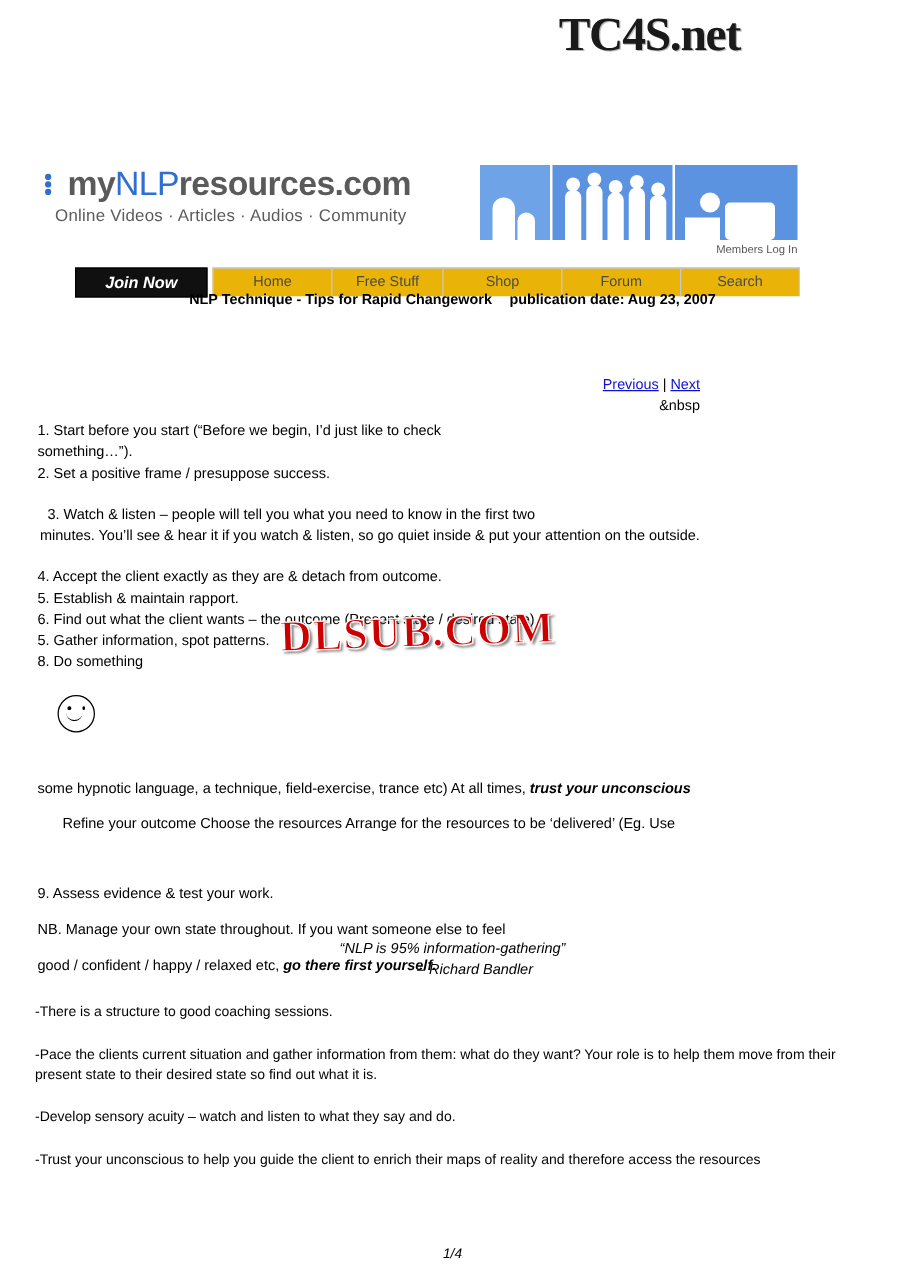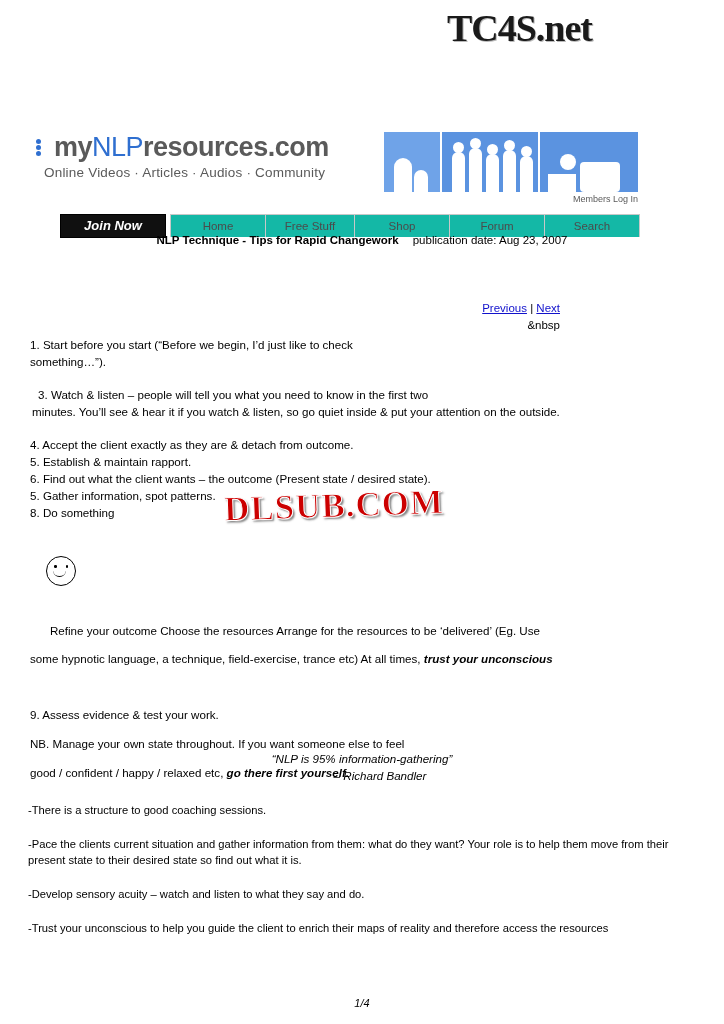--- a/index.html
+++ b/index.html
@@ -144,21 +144,21 @@
     font-family: "Liberation Sans", sans-serif;
   }
   .nav-item {
     position: absolute;
     top: 0;
     height: 22px;
     line-height: 22px;
     text-align: center;
     font-size: 11.5px;
     color: #4b4b4b;
-    background: #14b8a6;
+    background: #eab308;
     border: 1px solid #c8c8c8;
     border-bottom: none;
     font-family: "Liberation Sans", sans-serif;
   }
   .n1 { left: 110px; width: 94px; }
   .n2 { left: 205px; width: 88px; }
   .n3 { left: 294px; width: 94px; }
   .n4 { left: 389px; width: 94px; }
   .n5 { left: 484px; width: 94px; }
 
@@ -166,21 +166,21 @@
   .title-line {
     position: absolute;
     left: 0;
     top: 234px;
     width: 724px;
     text-align: center;
     font-size: 11.5px;
     font-family: "Liberation Sans", sans-serif;
   }
   .title-line .t-strong { font-weight: bold; }
-  .title-line .t-pub { font-weight: normal; margin-left: 14px; }
+  .title-line .t-pub { font-weight: bold; margin-left: 14px; }
 
   
   .pager {
     position: absolute;
     right: 42px;
     top: 302px;
     font-size: 11.5px;
     color: #1111cc;
     text-align: right;
   }
@@ -371,40 +371,41 @@
   </div>
 
   <div class="pager">
     <a>Previous</a><span class="sep"> | </span><a>Next</a>
   </div>
   <div class="nbsp-line">&amp;nbsp</div>
 
   <div class="body">
     <p>1. Start before you start (“Before we begin, I’d just like to check</p>
     <p class="ind1">something…”).</p>
+    <p>2.  Set a positive frame / presuppose success.</p>
     <div class="gap16"></div>
     <p style="padding-left:8px;">3.  Watch &amp; listen – people will tell you what you need to know in the first two</p>
     <p style="padding-left:2px;">minutes. You’ll see &amp; hear it if you watch &amp; listen, so go quiet inside &amp; put your attention on the outside.</p>
     <div class="gap16"></div>
     <p>4.  Accept the client exactly as they are &amp; detach from outcome.</p>
     <p>5.  Establish &amp; maintain rapport.</p>
     <p>6.  Find out what the client wants – the outcome (Present state / desired state).</p>
     <p>5.  Gather information, spot patterns.</p>
     <p>8.  Do something</p>
   </div>
 
   <div class="smiley">
     <span class="eye l"></span>
       <span class="eye r"></span>
       <span class="mouth"></span>
   </div>
 
   <div class="block2">
+    <p><span>some hypnotic language, a technique, field-exercise, trance etc)       At all times,  </span><span class="it-bold">trust your unconscious</span></p>
     <p style="padding-left:20px;">Refine your outcome        Choose the resources        Arrange for the resources to be ‘delivered’ (Eg. Use</p>
-    <p><span>some hypnotic language, a technique, field-exercise, trance etc)       At all times,  </span><span class="it-bold">trust your unconscious</span></p>
     <div class="gap16"></div>
     <p>9.  Assess evidence &amp; test your work.</p>
     <p>NB. Manage your own state throughout. If you want someone else to feel</p>
     <p><span> good / confident / happy / relaxed etc, </span><span class="it-bold">go there first yourself.</span></p>
   </div>
 
   <div class="quote">
     <div>“NLP is 95% information-gathering”</div>
     <div class="attrib">– Richard Bandler</div>
   </div>

